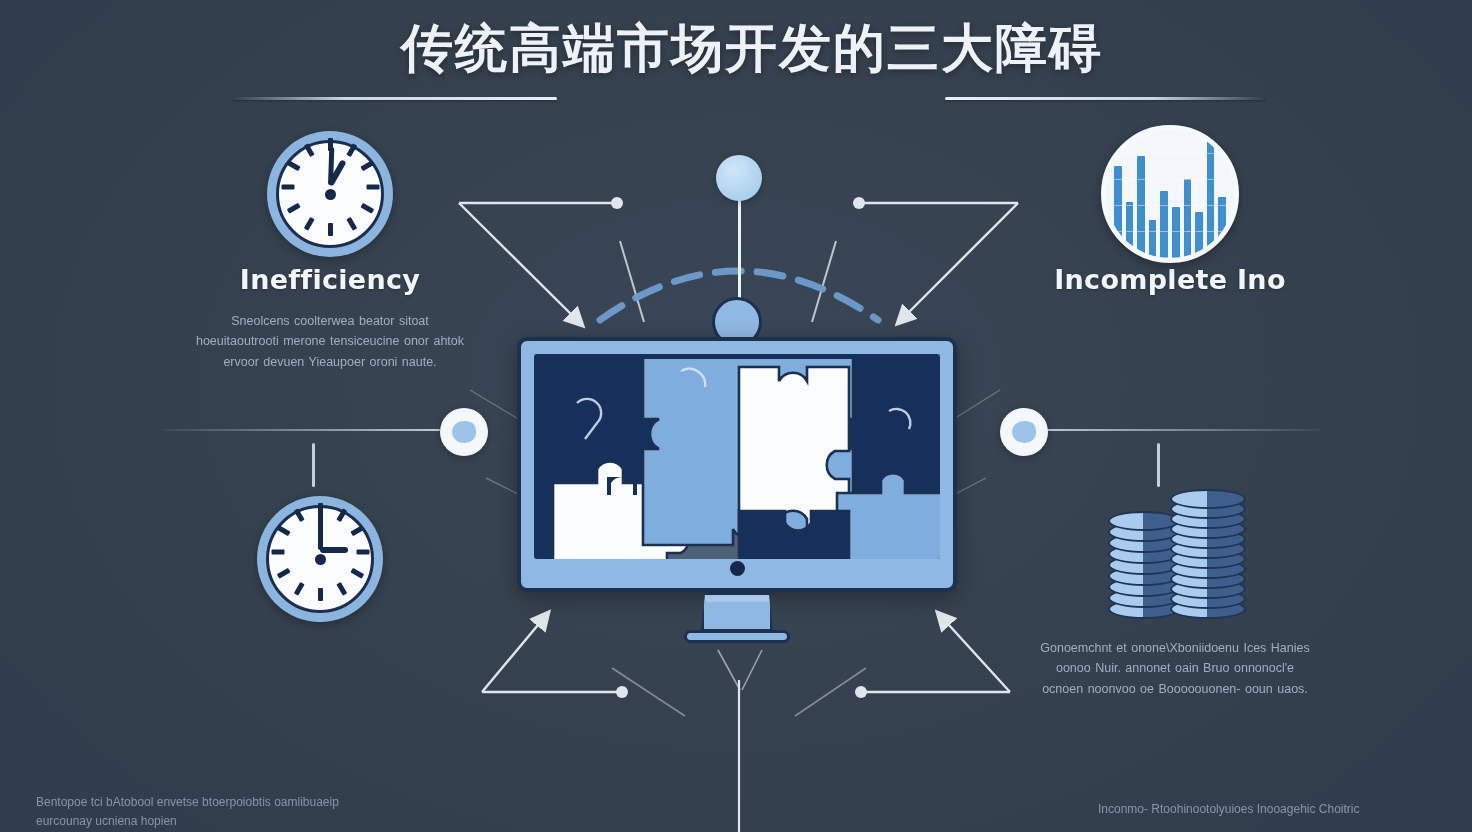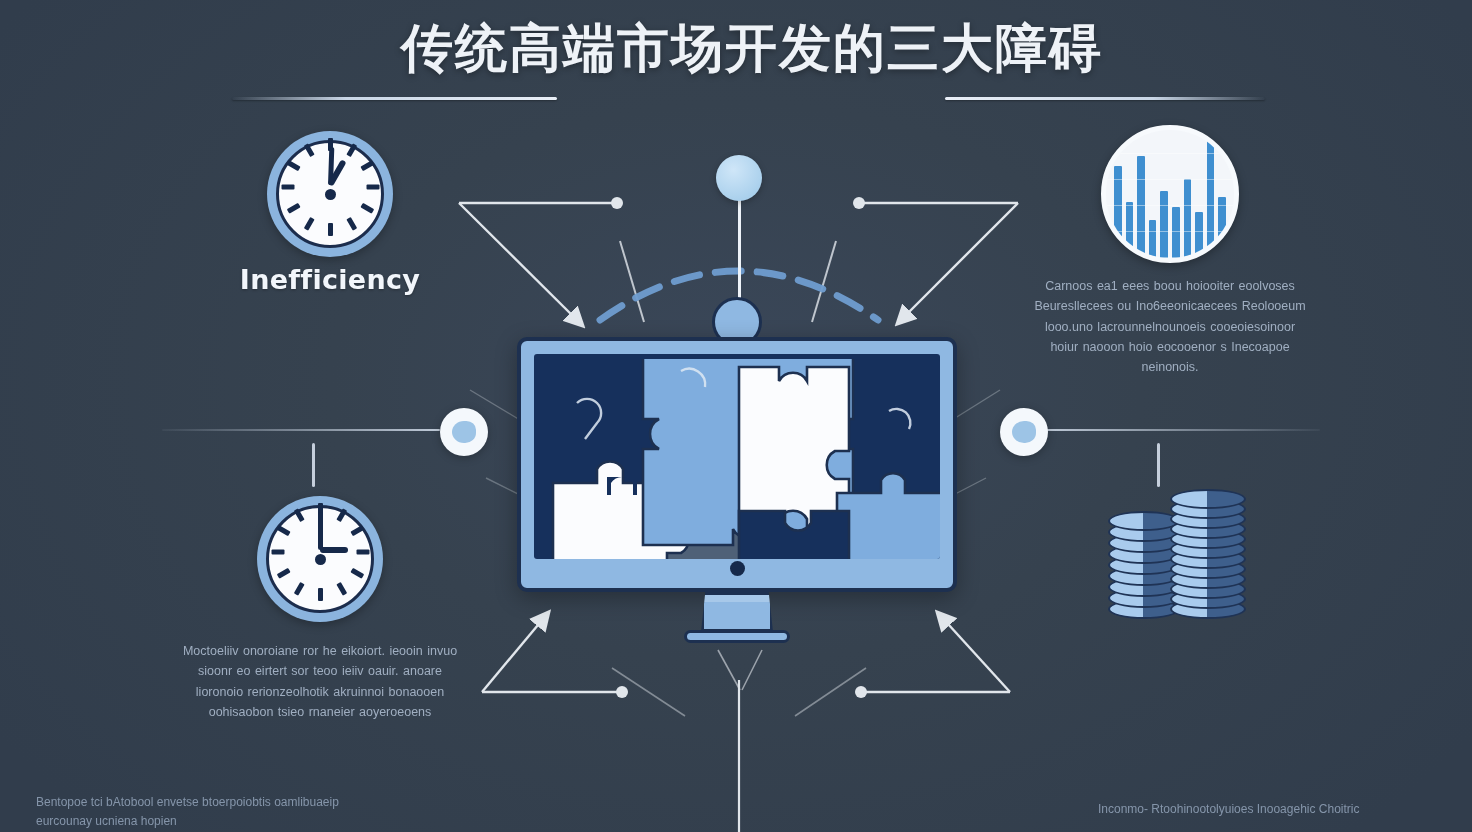--- a/index.html
+++ b/index.html
@@ -416,41 +416,42 @@
         <div class="tick" style="transform:rotate(240deg)"></div>
         <div class="tick" style="transform:rotate(270deg)"></div>
         <div class="tick" style="transform:rotate(300deg)"></div>
         <div class="tick" style="transform:rotate(330deg)"></div>
         <div class="hand min" style="transform:rotate(2deg)"></div>
         <div class="hand hour" style="transform:rotate(30deg)"></div>
         <div class="pin"></div>
       </div>
     </div>
     <div class="quad-head">Inefficiency</div>
+    <div class="quad-body">Sneolcens coolterwea beator sitoat hoeuitaoutrooti merone tensiceucine onor ahtok ervoor devuen Yieaupoer oroni naute.</div>
   </div>
 
   <div class="quad tr">
     <div class="quad-icon">
       <div class="chart-icon">
         <div class="chart-inner">
           <div class="bar" style="height:72%"></div>
           <div class="bar" style="height:44%"></div>
           <div class="bar" style="height:80%"></div>
           <div class="bar" style="height:30%"></div>
           <div class="bar" style="height:52%"></div>
           <div class="bar" style="height:40%"></div>
           <div class="bar" style="height:62%"></div>
           <div class="bar" style="height:36%"></div>
           <div class="bar" style="height:95%"></div>
           <div class="bar" style="height:48%"></div>
         </div>
         <div class="chart-grid"></div>
       </div>
     </div>
-    <div class="quad-body">Carnoos ea1 eees boou hoiooiter eoolvoses Beuresllecees ou Ino6eeonicaecees Reolooeum looo.uno lacrounnelnounoeis cooeoiesoinoor hoiur naooon hoio eocooenor s Inecoapoe neinonois.</div>
+    <div class="quad-head">Incomplete Ino</div>
   </div>
 
   <div class="quad bl">
     <div class="quad-icon">
       <div class="clock">
         <div class="ring"></div>
         <div class="face"></div>
         <div class="tick" style="transform:rotate(0deg)"></div>
         <div class="tick" style="transform:rotate(30deg)"></div>
         <div class="tick" style="transform:rotate(60deg)"></div>
@@ -461,21 +462,20 @@
         <div class="tick" style="transform:rotate(210deg)"></div>
         <div class="tick" style="transform:rotate(240deg)"></div>
         <div class="tick" style="transform:rotate(270deg)"></div>
         <div class="tick" style="transform:rotate(300deg)"></div>
         <div class="tick" style="transform:rotate(330deg)"></div>
         <div class="hand min" style="transform:rotate(0deg)"></div>
         <div class="hand hour" style="transform:rotate(90deg)"></div>
         <div class="pin"></div>
       </div>
     </div>
-    <div class="quad-body">Moctoeliiv onoroiane ror he eikoiort. ieooin invuo sioonr eo eirtert sor teoo ieiiv oauir. anoare lioronoio rerionzeolhotik akruinnoi bonaooen oohisaobon tsieo rnaneier aoyeroeoens</div>
   </div>
 
   <div class="quad br">
     <div class="quad-icon">
       <div class="coins">
         <div class="coin-stack" style="left:8px; width:72px; height:110px;">
           <div class="coin" style="bottom:0px"></div>
           <div class="coin" style="bottom:11px"></div>
           <div class="coin" style="bottom:22px"></div>
           <div class="coin" style="bottom:33px"></div>
@@ -494,18 +494,19 @@
           <div class="coin" style="bottom:50px"></div>
           <div class="coin" style="bottom:60px"></div>
           <div class="coin" style="bottom:70px"></div>
           <div class="coin" style="bottom:80px"></div>
           <div class="coin" style="bottom:90px"></div>
           <div class="coin" style="bottom:100px"></div>
           <div class="coin" style="bottom:110px"></div>
         </div>
       </div>
     </div>
+    <div class="quad-body">Gonoemchnt et onone\Xboniidoenu Ices Hanies oonoo Nuir. annonet oain  Bruo onnonocl'e ocnoen noonvoo oe Booooouonen- ooun uaos.</div>
   </div>
 
   <div class="footer right">Inconmo- Rtoohinootolyuioes Inooagehic Choitric</div>
   <div class="footer left">Bentopoe tci bAtobool envetse btoerpoiobtis oamlibuaeip eurcounay ucniena hopien</div>
 
 </div>
 
 </body></html>

